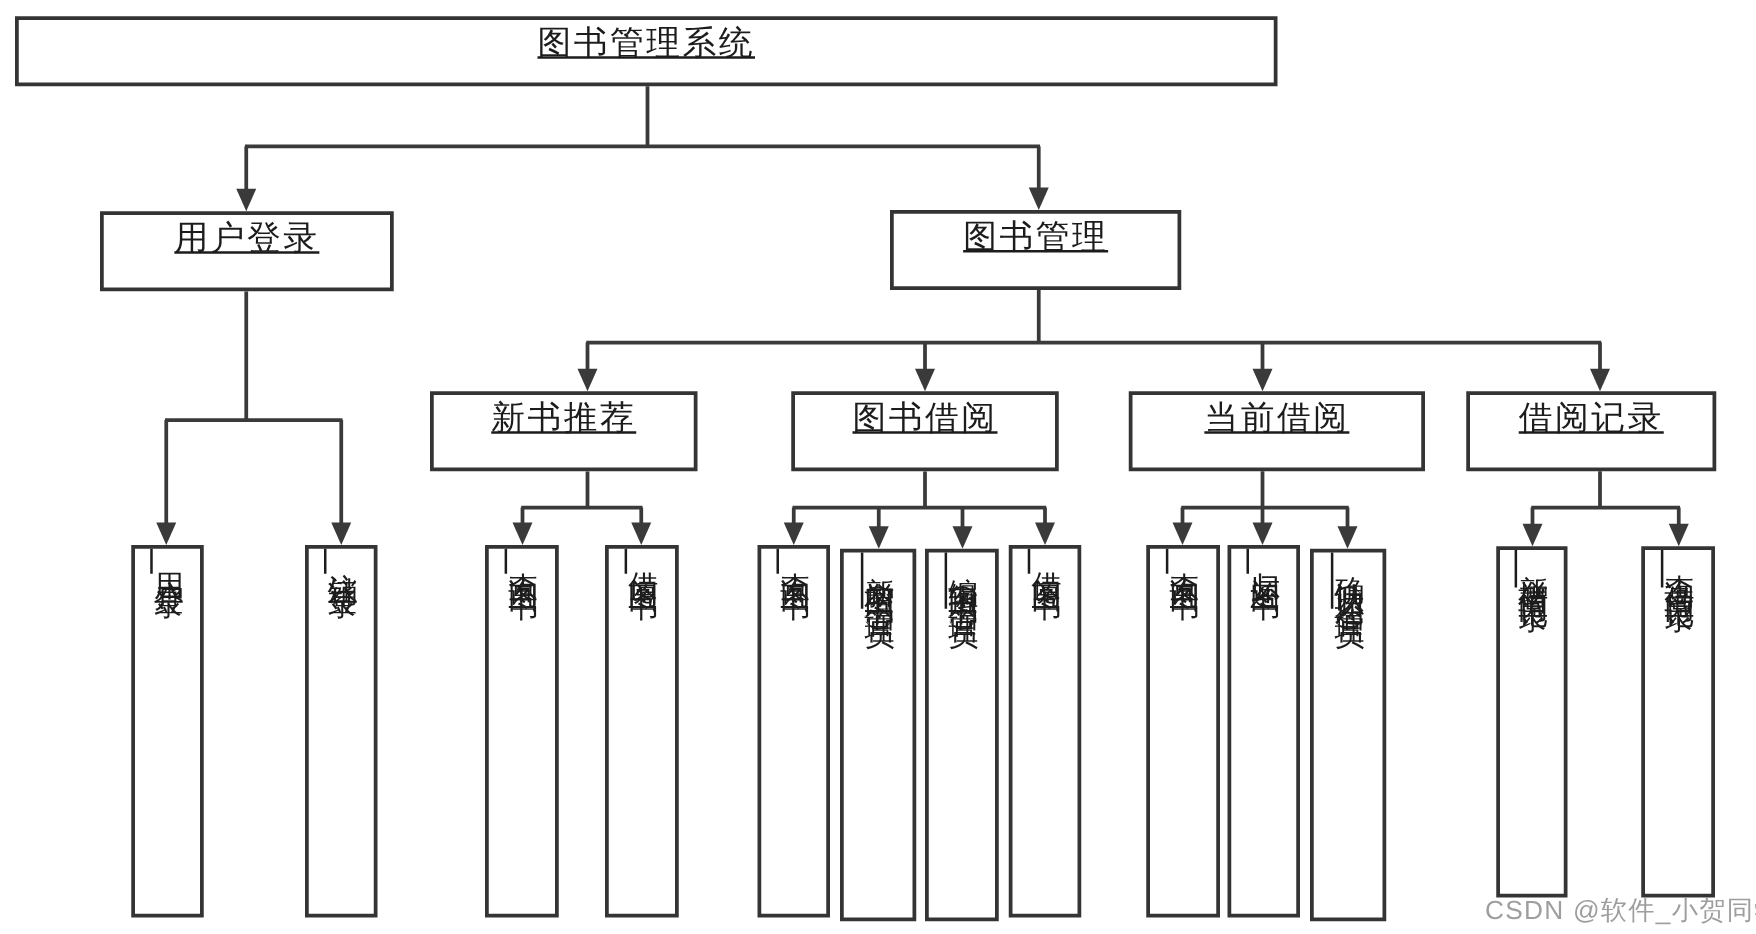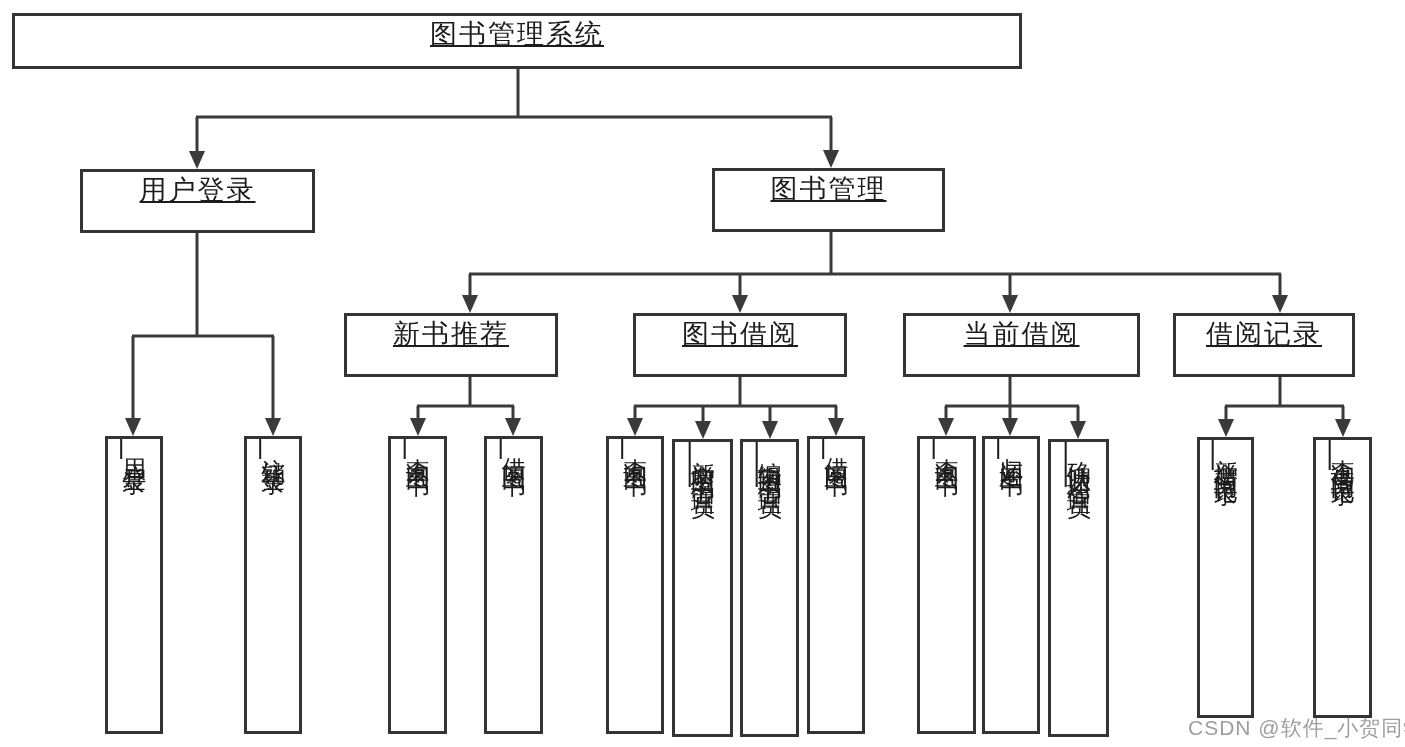--- a/index.html
+++ b/index.html
@@ -97,21 +97,21 @@
 
   <div class="node h" style="left:344px;top:313px;width:214px;height:64px">
     <span>新书推荐</span>
   </div>
   <div class="node h" style="left:633px;top:313px;width:214px;height:64px">
     <span>图书借阅</span>
   </div>
   <div class="node h" style="left:903px;top:313px;width:237px;height:64px">
     <span>当前借阅</span>
   </div>
-  <div class="node h" style="left:1173px;top:313px;width:182px;height:64px">
+  <div class="node h" style="left:1173px;top:313px;width:200px;height:64px">
     <span>借阅记录</span>
   </div>
 
   <div class="node v" style="left:105px;top:436px;width:58px;height:298px">
     <span class="vtext">用户登录</span>
   </div>
   <div class="node v" style="left:244px;top:436px;width:58px;height:298px">
     <span class="vtext">注销登录</span>
   </div>
 

